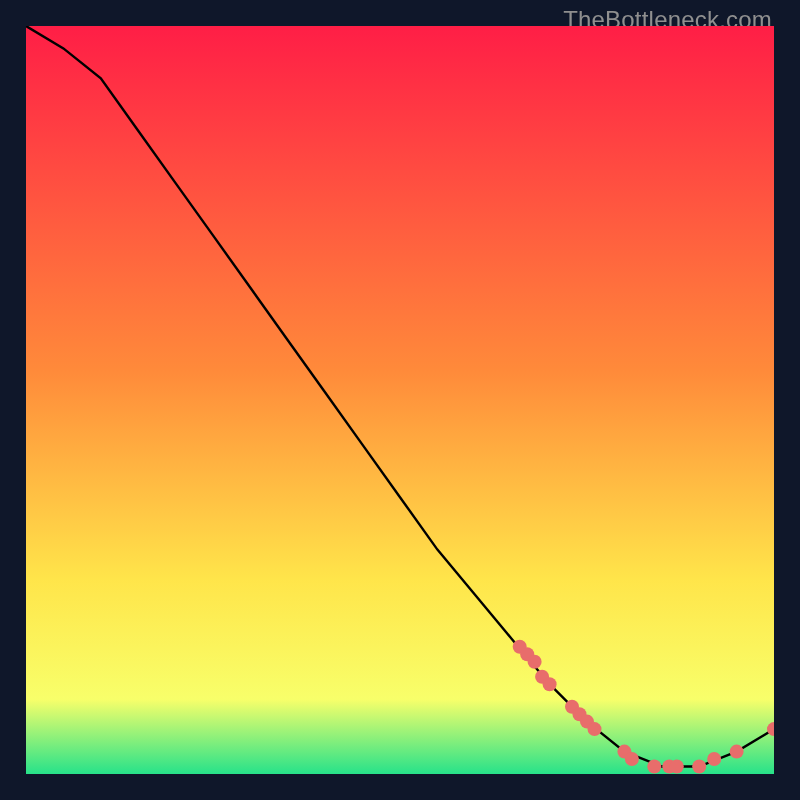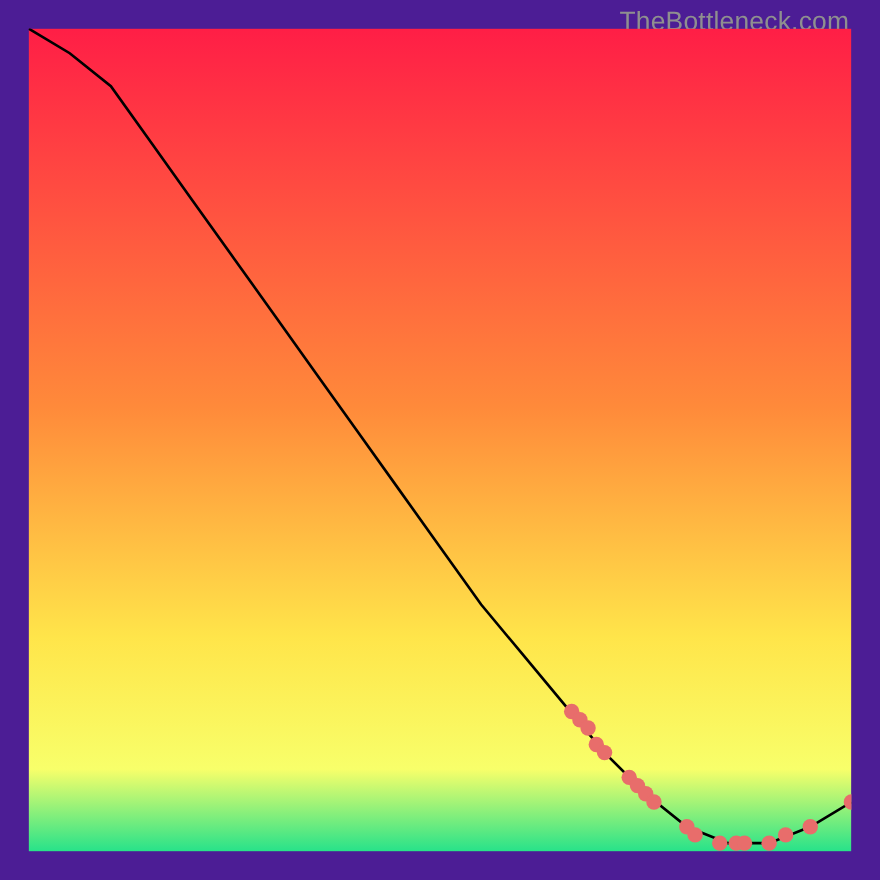--- a/index.html
+++ b/index.html
@@ -8,21 +8,21 @@
     width: 800px;
     height: 800px;
     background: #000;
     font-family: Arial, Helvetica, sans-serif;
     overflow: hidden;
   }
   .frame {
     position: relative;
     width: 800px;
     height: 800px;
-    background: #4c1d95;
+    background: #0f172a;
   }
   .watermark {
     position: absolute;
     top: 6px;
     right: 28px;
     color: #8f8f8f;
     font-size: 24px;
     font-weight: 500;
     letter-spacing: 0.2px;
     user-select: none;

